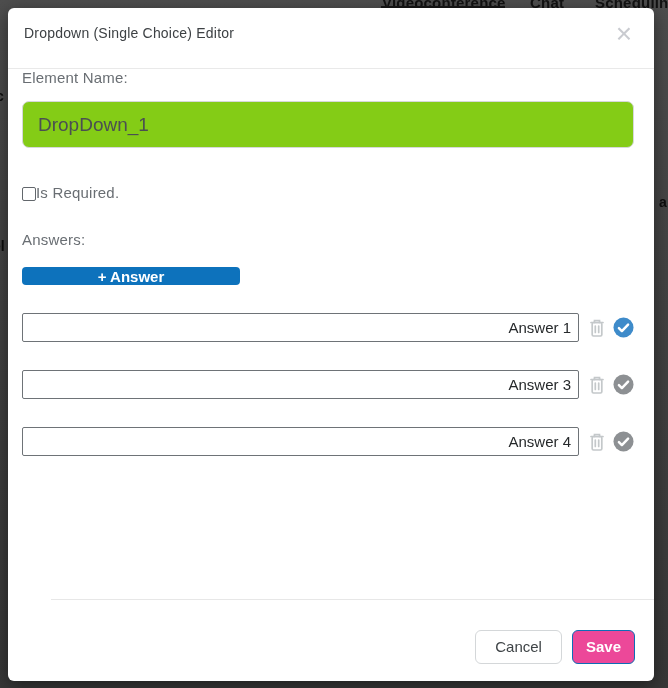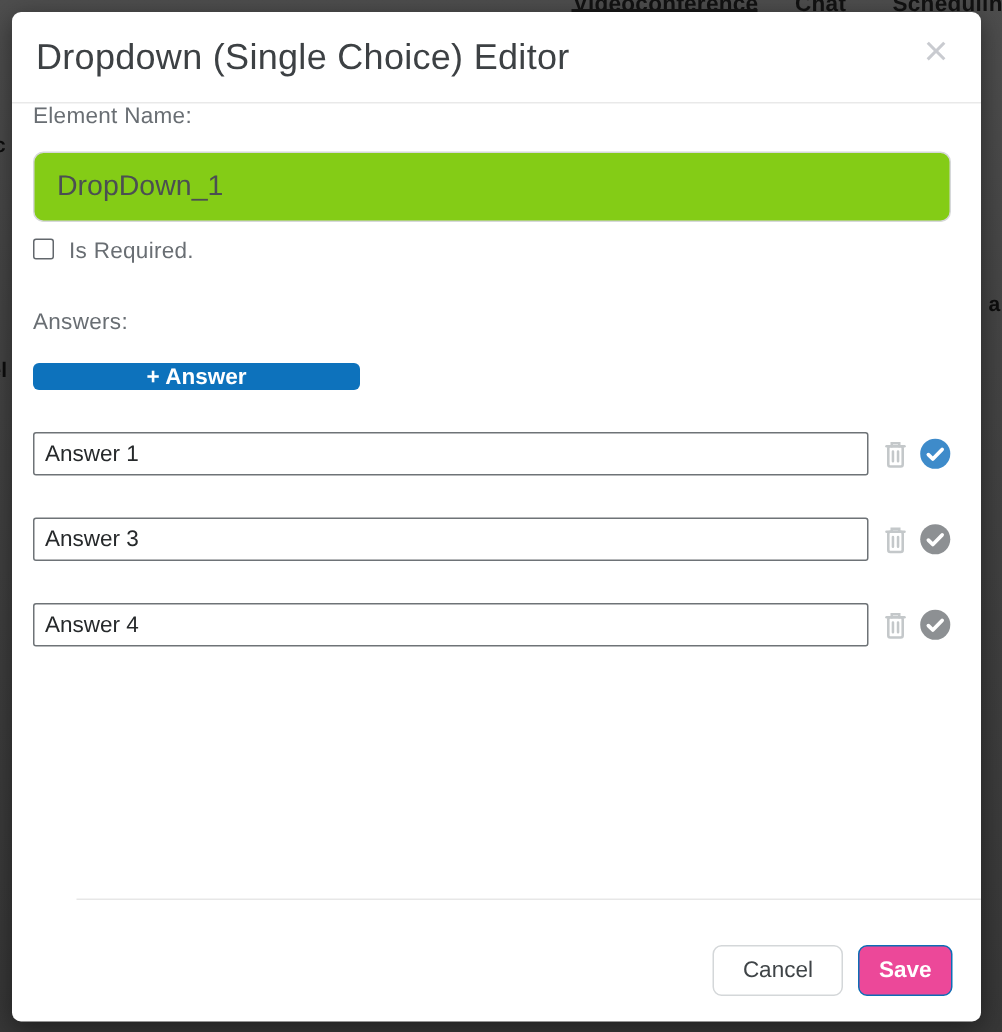--- a/index.html
+++ b/index.html
@@ -39,21 +39,21 @@
     border-radius: 6px;
     box-shadow: 0 4px 18px rgba(0,0,0,.45);
   }
   .modal-header {
     position: relative;
     height: 61px;
     padding: 17px 16px 0 16px;
     border-bottom: 1px solid #e9e9e9;
   }
   .modal-title {
-    font-size: 24px; color: #3d4144; font-weight: 400;
+    font-size: 14px; color: #3d4144; font-weight: 400;
     letter-spacing: .2px;
   }
   .close-btn {
     position: absolute; right: 16px; top: 12px;
     width: 28px; height: 28px;
     background: none; border: none; cursor: pointer;
     font-size: 28px; line-height: 26px; font-weight: 300;
     color: #c9cbd0; font-family: "Liberation Sans", sans-serif;
   }
 
@@ -68,22 +68,22 @@
     display: block; width: 100%;
     height: 47px; margin-top: 15px;
     border: 1px solid #d6d8da; border-radius: 7px;
     padding: 0 15px;
     font-size: 19px; color: #4b4f52;
     font-family: "Liberation Sans", sans-serif;
     outline: none; background: #84cc16;
   }
 
   .checkbox-row {
-    margin-top: 11px;
-    display: flex; align-items: flex-start; gap: 10px;
+    margin-top: 36px;
+    display: flex; align-items: flex-end; 
   }
   .checkbox {
     appearance: none; -webkit-appearance: none;
     width: 14px; height: 14px;
     border: 1px solid #62676c; border-radius: 2px;
     background: #fff; cursor: pointer; flex: 0 0 auto;
   }
 
   .label-answers { margin-top: 30px; }
 
@@ -102,21 +102,21 @@
     margin-top: 28px;
     display: flex; align-items: center;
   }
   .answer-input {
     flex: 1 1 auto;
     height: 29px;
     border: 1px solid #6e7377; border-radius: 2px;
     padding: 13px 7px;
     font-size: 15px; color: #26292b;
     font-family: "Liberation Sans", sans-serif;
-    outline: none; background: #fff;
+    outline: none; background: #fff; text-align: right;
   }
   .trash-btn {
     flex: 0 0 auto;
     width: 18px; height: 22px; margin-left: 9px;
     background: none; border: none; padding: 0; cursor: pointer;
     color: #c4c8ca; display: flex; align-items: center; justify-content: center;
   }
   .check-btn {
     flex: 0 0 auto;
     width: 22px; height: 22px; margin-left: 6px;

